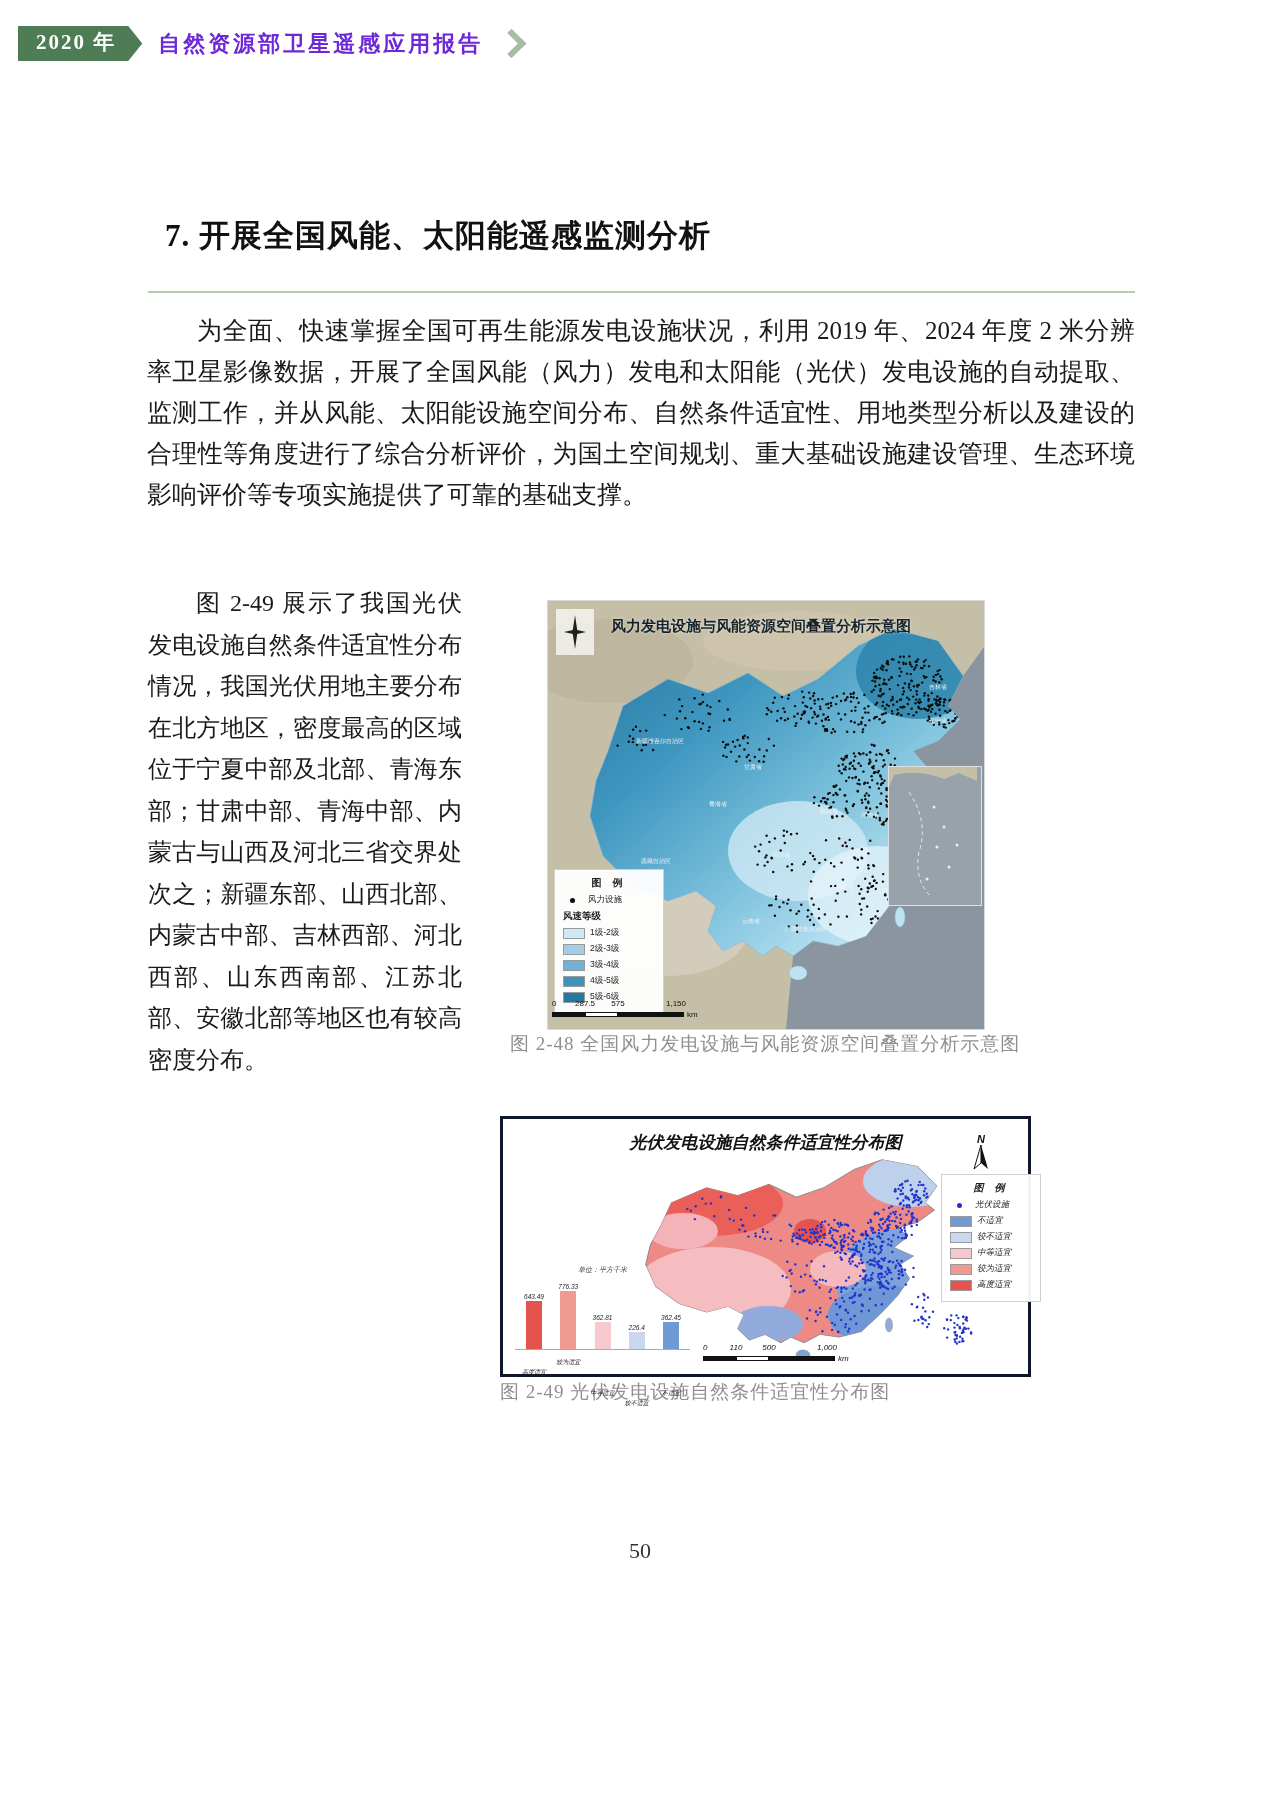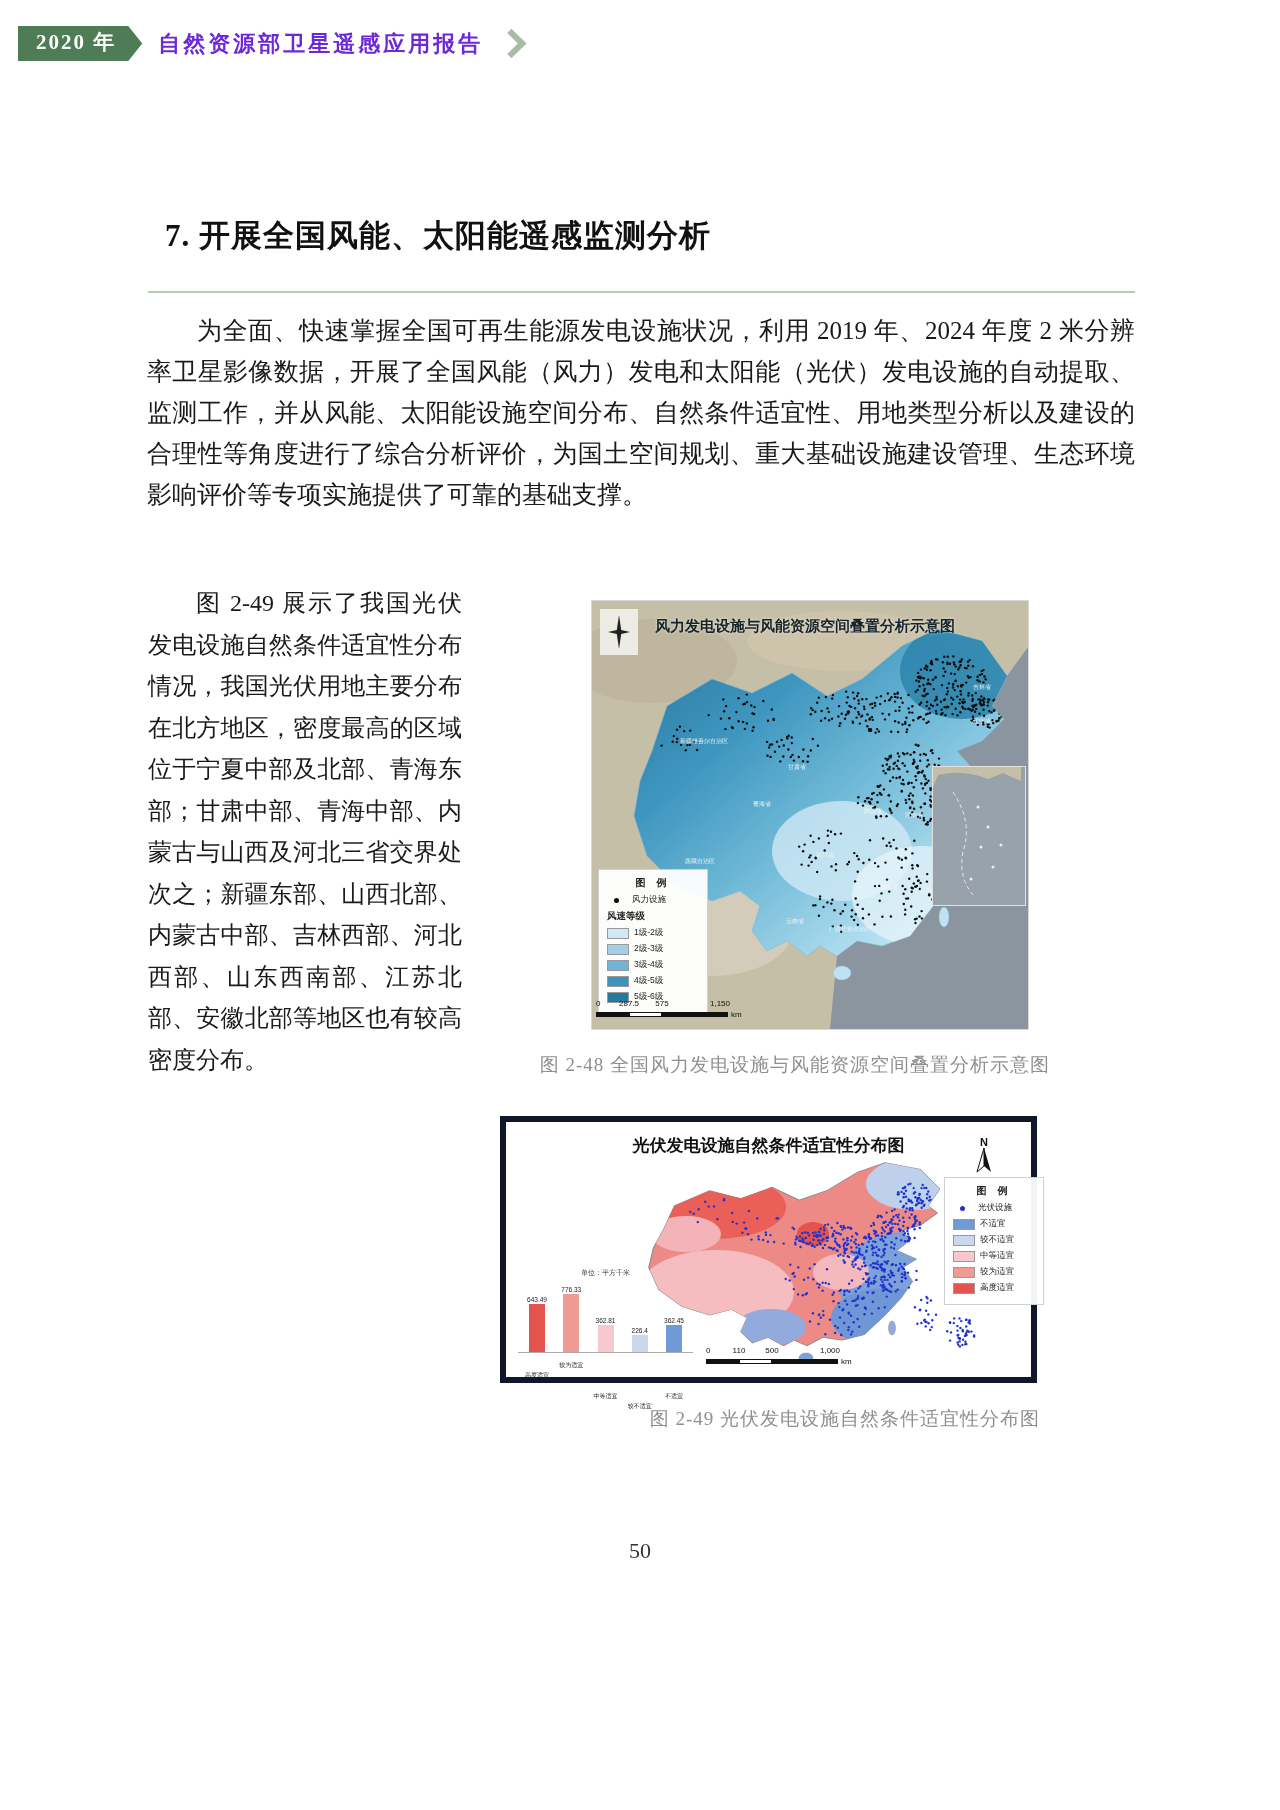--- a/index.html
+++ b/index.html
@@ -25,24 +25,24 @@
 
   
   .col-left{position:absolute;left:148px;top:583px;width:314px;font-size:24px;line-height:41.5px;
             text-align:justify;}
   .col-left p{margin:0 0 8px 0;text-indent:2em;}
 
   
   .fig{position:absolute;}
   .fig1{left:470px;top:585px;width:540px;}
   .fig2{left:460px;top:1100px;width:540px;}
-  figcaption{display:block;text-align:right;color:#8f8f8f;font-size:19px;margin-top:23px;
+  figcaption{display:block;text-align:left;color:#8f8f8f;font-size:19px;margin-top:2px;
              letter-spacing:1px;}
 
-  .map1-box{position:relative;width:436px;height:428px;margin-left:82px;background:#c6bfa8;
+  .map1-box{position:relative;width:436px;height:428px;margin-left:38px;background:#c6bfa8;
             box-shadow:0 0 0 1px #d8d8d8;}
   .map1-title{position:absolute;left:40px;right:50px;top:16px;text-align:center;font-weight:bold;
               font-size:15px;color:#15232b;font-family:"Liberation Sans","DejaVu Sans",sans-serif;
               text-shadow:0 0 3px rgba(255,255,255,.6);}
   .compass{position:absolute;left:8px;top:8px;width:38px;height:46px;background:rgba(245,245,240,.85);
            display:flex;align-items:center;justify-content:center;}
 
   .map-legend{position:absolute;background:rgba(255,255,255,.95);border:1px solid #d0d0d0;
               font-family:"Liberation Sans","DejaVu Sans",sans-serif;color:#222;padding:6px 8px;}
   .legend1{left:6px;top:268px;width:92px;}
@@ -67,21 +67,21 @@
   .sb-bar{display:flex;align-items:center;margin-top:1px;}
   .seg{height:5px;box-sizing:border-box;}
   .seg.b{background:#111;width:33px;}
   .seg.w{background:#fff;border:1px solid #111;width:33px;}
   .seg.wide{width:66px;}
   .sb-unit{font-size:8px;margin-left:3px;}
 
   .inset{position:absolute;left:340px;top:165px;width:92px;height:138px;background:#98a2ab;
          border:1px solid #e0e0e0;}
 
-  .map2-box{position:relative;width:525px;height:255px;background:#fff;border:6px solid #0f172a;}
+  .map2-box{position:relative;width:525px;height:255px;background:#fff;border:3px solid #0f172a;font-style:italic;}
   .map2-title{position:absolute;left:60px;right:60px;top:12px;text-align:center;font-weight:bold;
               font-size:17px;color:#111;font-family:"Liberation Sans","DejaVu Sans",sans-serif;}
   .north{position:absolute;left:470px;top:14px;display:flex;flex-direction:column;align-items:center;
          font-family:"Liberation Sans","DejaVu Sans",sans-serif;font-size:11px;font-weight:bold;color:#111;}
 
   .barchart{position:absolute;left:12px;top:146px;width:175px;
             font-family:"Liberation Sans","DejaVu Sans",sans-serif;}
   .unit-note{font-size:7px;color:#333;text-align:center;margin-bottom:2px;}
   .bars{display:flex;align-items:flex-end;justify-content:space-between;height:72px;
         border-bottom:1px solid #aaa;padding:0 4px;}

